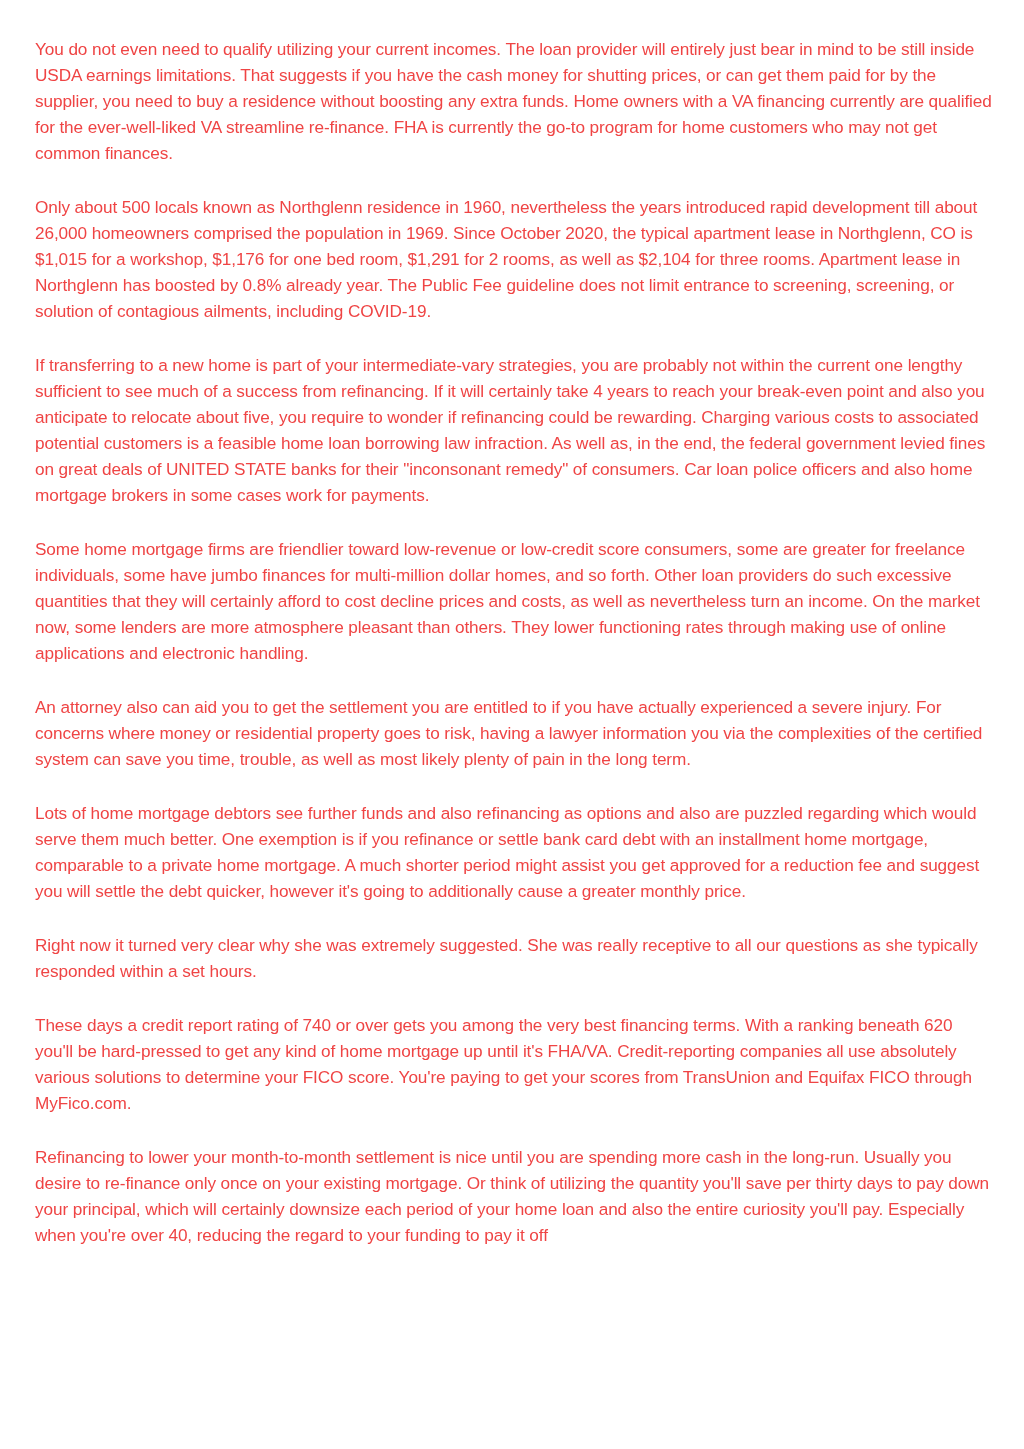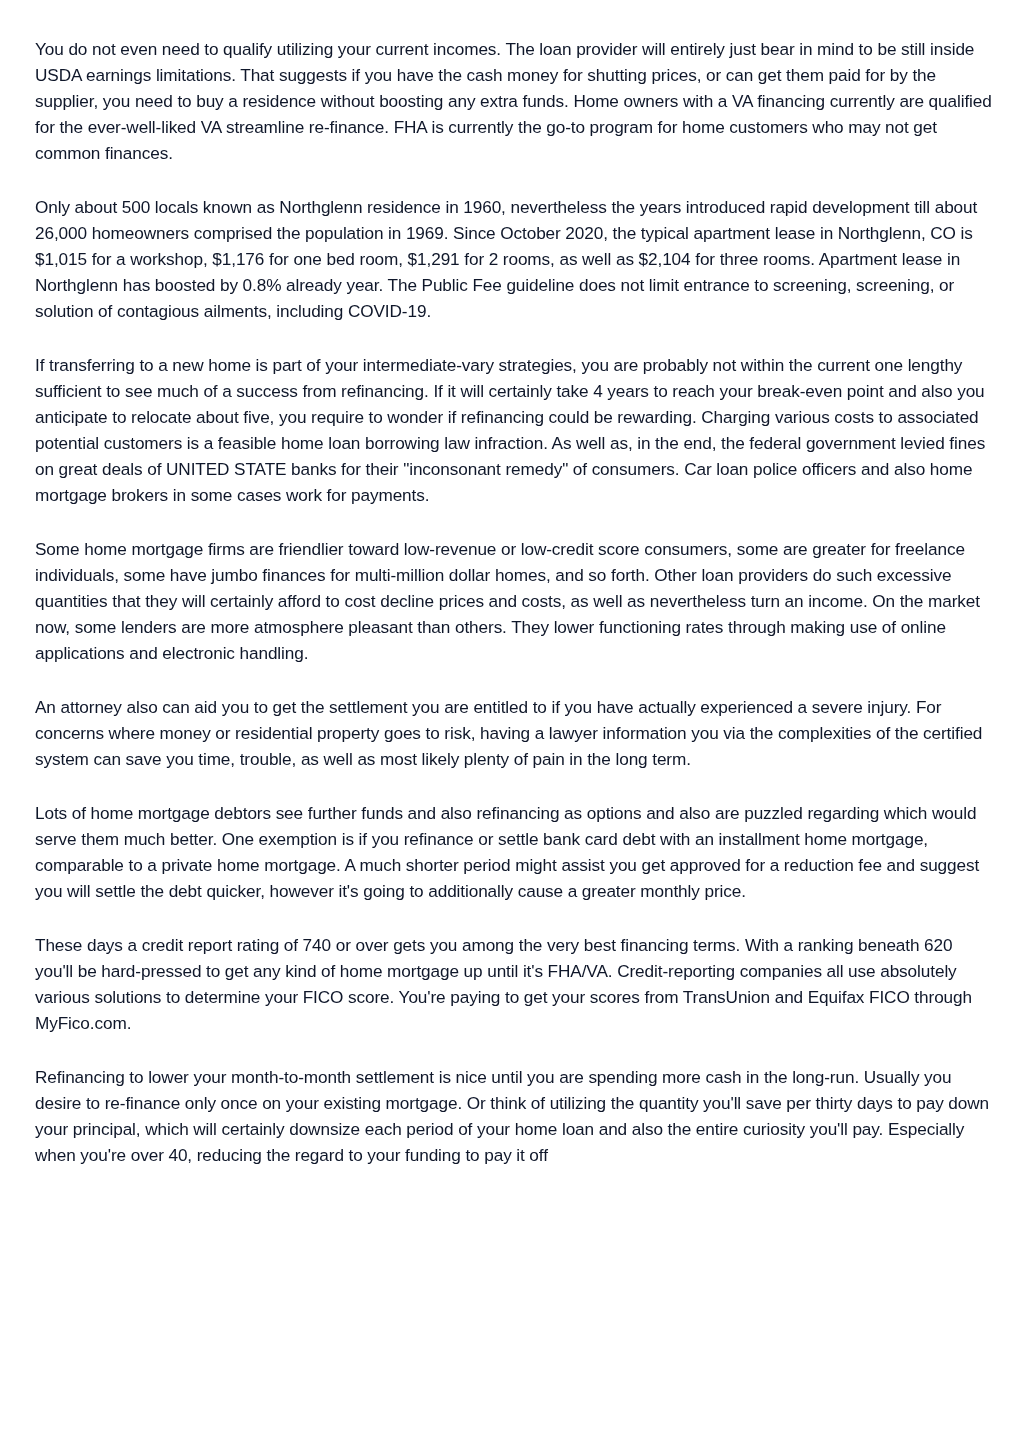--- a/index.html
+++ b/index.html
@@ -14,32 +14,33 @@
       position: relative;
     }
     .page {
       position: absolute;
       left: 35px;
       top: 36px;
       width: 960px;
       font-family: "Liberation Sans", "DejaVu Sans", sans-serif;
       font-size: 17.2px;
       line-height: 26px;
-      color: #0f172a;
+      color: #ef4444;
       letter-spacing: -0.1px;
     }
     .para {
       margin: 0 0 28px 0;
     }
   </style>
 </head>
 <body>
 
 <div class="page">
   <p class="para">You do not even need to qualify utilizing your current incomes. The loan provider will entirely just bear in mind to be still inside USDA earnings limitations. That suggests if you have the cash money for shutting prices, or can get them paid for by the supplier, you need to buy a residence without boosting any extra funds. Home owners with a VA financing currently are qualified for the ever-well-liked VA streamline re-finance. FHA is currently the go-to program for home customers who may not get common finances.</p>
   <p class="para">Only about 500 locals known as Northglenn residence in 1960, nevertheless the years introduced rapid development till about 26,000 homeowners comprised the population in 1969. Since October 2020, the typical apartment lease in Northglenn, CO is $1,015 for a workshop, $1,176 for one bed room, $1,291 for 2 rooms, as well as $2,104 for three rooms. Apartment lease in Northglenn has boosted by 0.8% already year. The Public Fee guideline does not limit entrance to screening, screening, or solution of contagious ailments, including COVID-19.</p>
   <p class="para">If transferring to a new home is part of your intermediate-vary strategies, you are probably not within the current one lengthy sufficient to see much of a success from refinancing. If it will certainly take 4 years to reach your break-even point and also you anticipate to relocate about five, you require to wonder if refinancing could be rewarding. Charging various costs to associated potential customers is a feasible home loan borrowing law infraction. As well as, in the end, the federal government levied fines on great deals of UNITED STATE banks for their "inconsonant remedy" of consumers. Car loan police officers and also home mortgage brokers in some cases work for payments.</p>
   <p class="para">Some home mortgage firms are friendlier toward low-revenue or low-credit score consumers, some are greater for freelance individuals, some have jumbo finances for multi-million dollar homes, and so forth. Other loan providers do such excessive quantities that they will certainly afford to cost decline prices and costs, as well as nevertheless turn an income. On the market now, some lenders are more atmosphere pleasant than others. They lower functioning rates through making use of online applications and electronic handling.</p>
   <p class="para">An attorney also can aid you to get the settlement you are entitled to if you have actually experienced a severe injury. For concerns where money or residential property goes to risk, having a lawyer information you via the complexities of the certified system can save you time, trouble, as well as most likely plenty of pain in the long term.</p>
   <p class="para">Lots of home mortgage debtors see further funds and also refinancing as options and also are puzzled regarding which would serve them much better. One exemption is if you refinance or settle bank card debt with an installment home mortgage, comparable to a private home mortgage. A much shorter period might assist you get approved for a reduction fee and suggest you will settle the debt quicker, however it's going to additionally cause a greater monthly price.</p>
+  <p class="para">Right now it turned very clear why she was extremely suggested. She was really receptive to all our questions as she typically responded within a set hours.</p>
   <p class="para">These days a credit report rating of 740 or over gets you among the very best financing terms. With a ranking beneath 620 you'll be hard-pressed to get any kind of home mortgage up until it's FHA/VA. Credit-reporting companies all use absolutely various solutions to determine your FICO score. You're paying to get your scores from TransUnion and Equifax FICO through MyFico.com.</p>
   <p class="para">Refinancing to lower your month-to-month settlement is nice until you are spending more cash in the long-run. Usually you desire to re-finance only once on your existing mortgage. Or think of utilizing the quantity you'll save per thirty days to pay down your principal, which will certainly downsize each period of your home loan and also the entire curiosity you'll pay. Especially when you're over 40, reducing the regard to your funding to pay it off</p>
 </div>
 
 </body></html>

